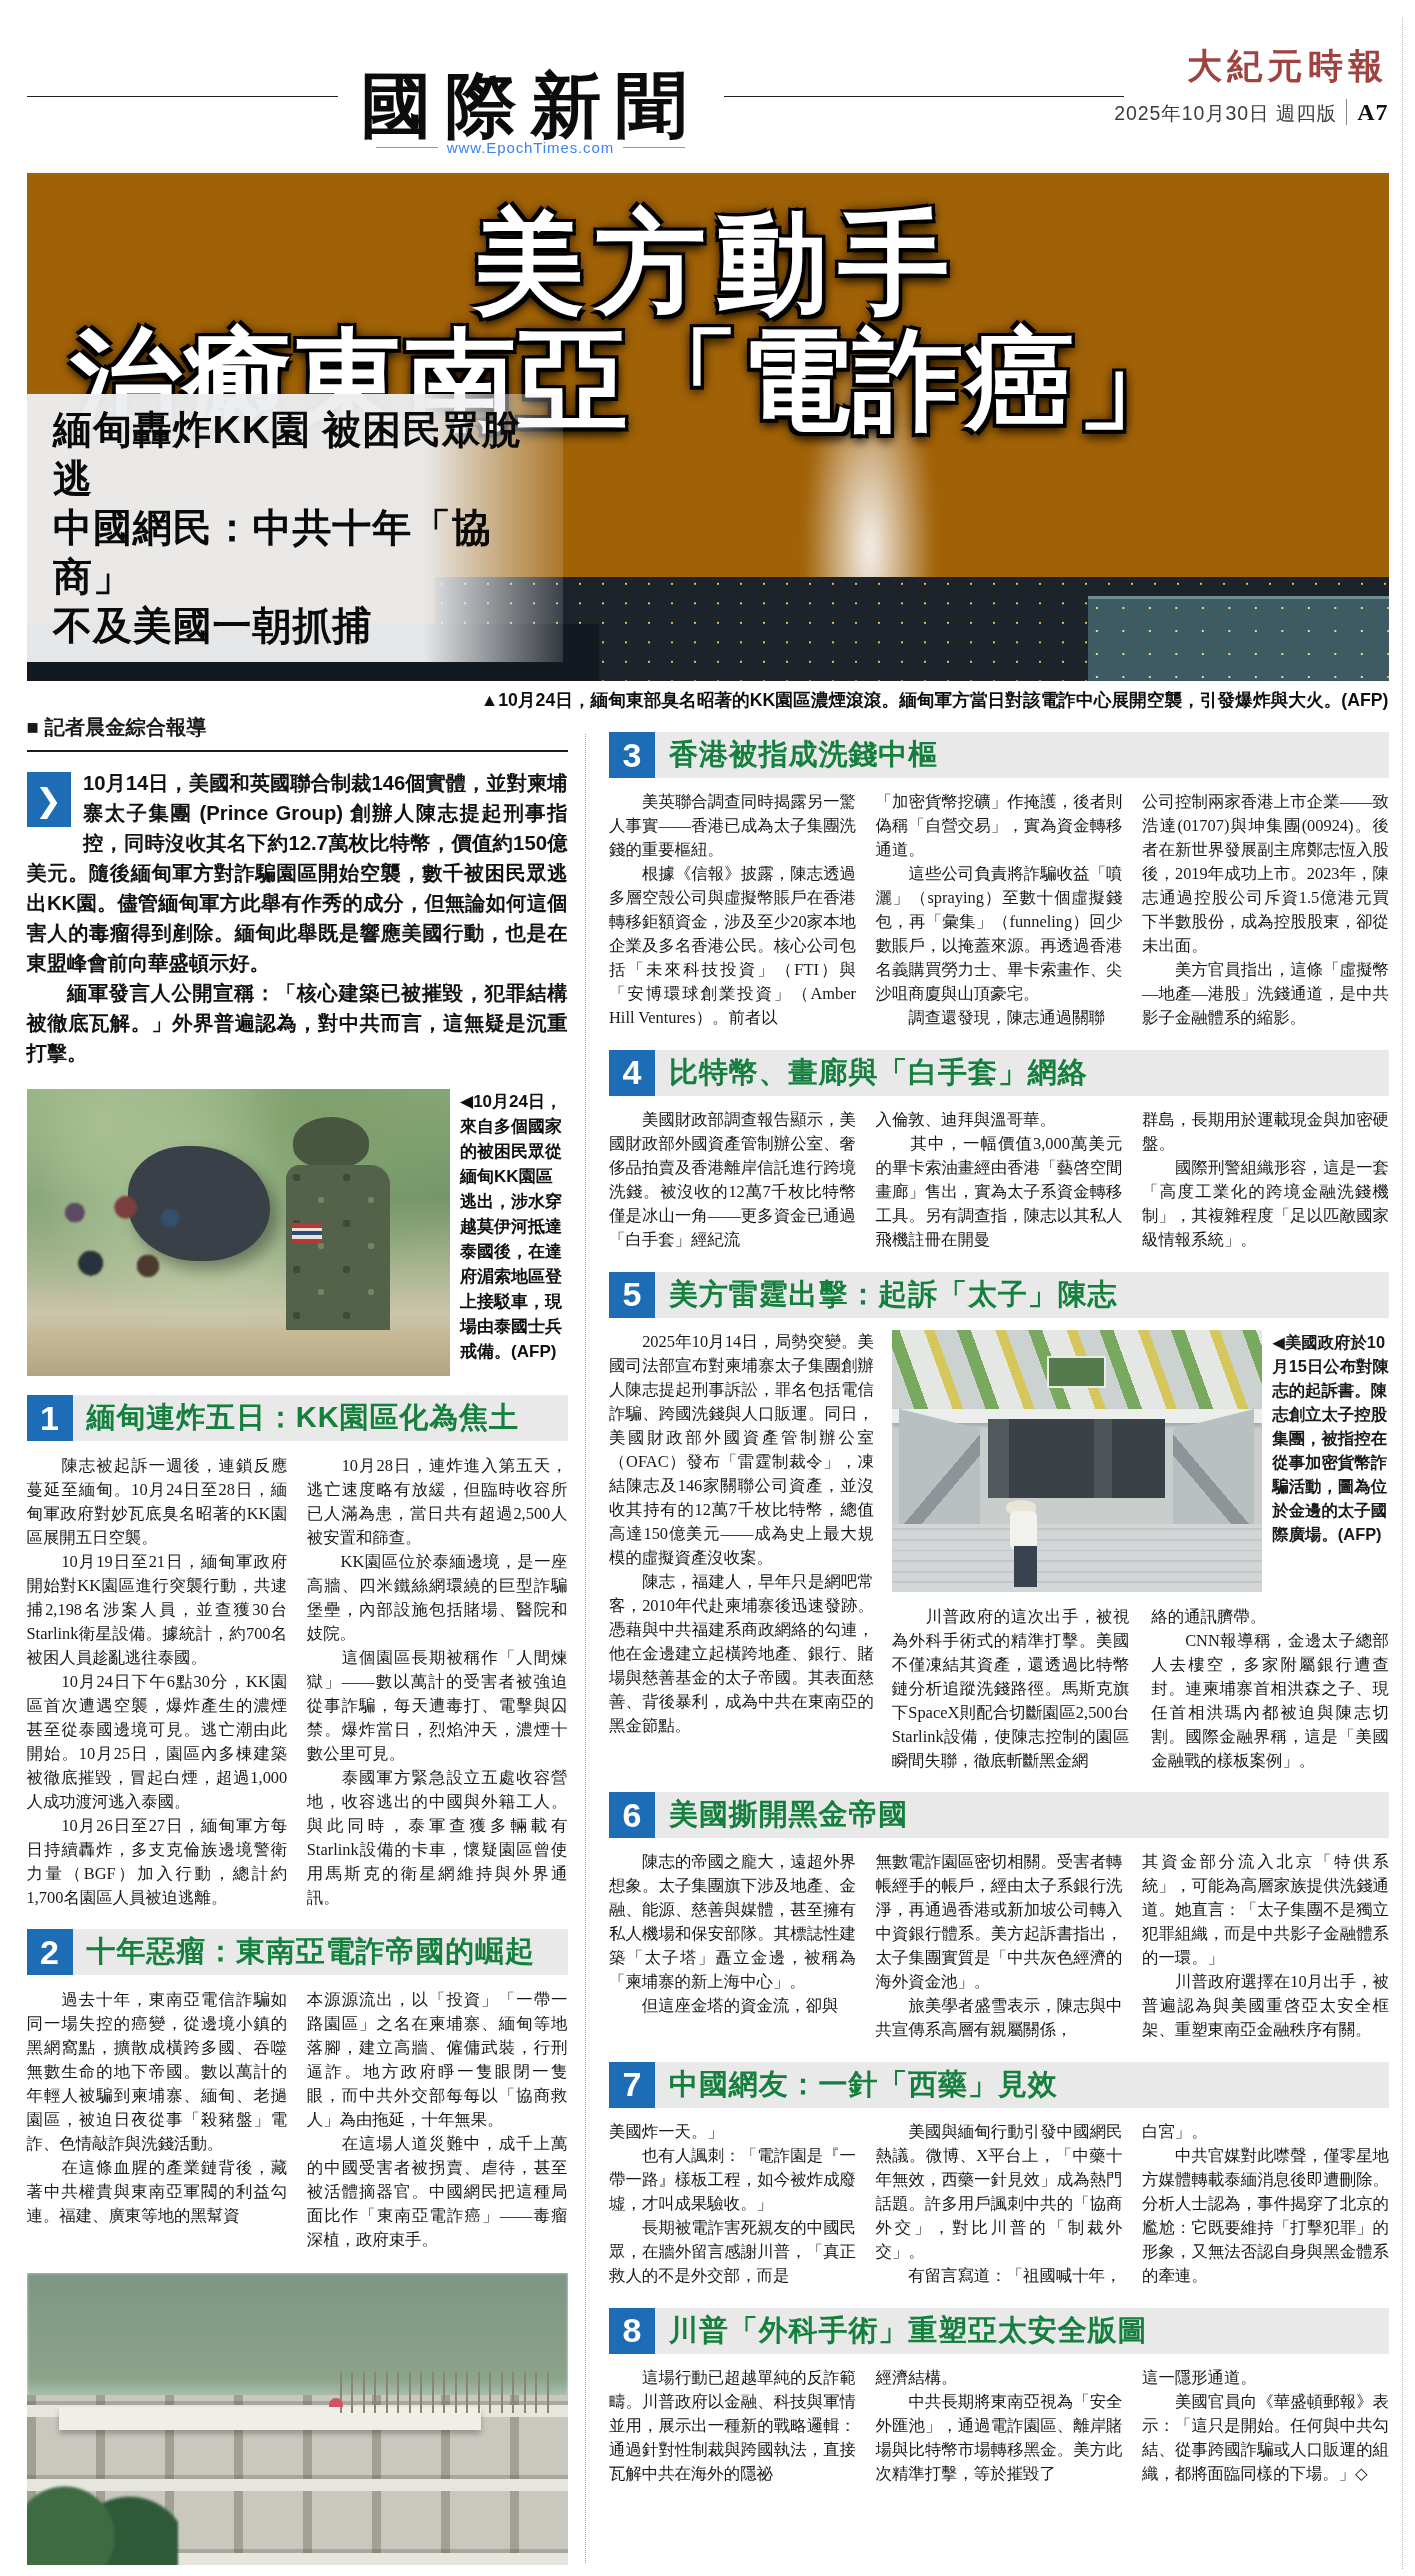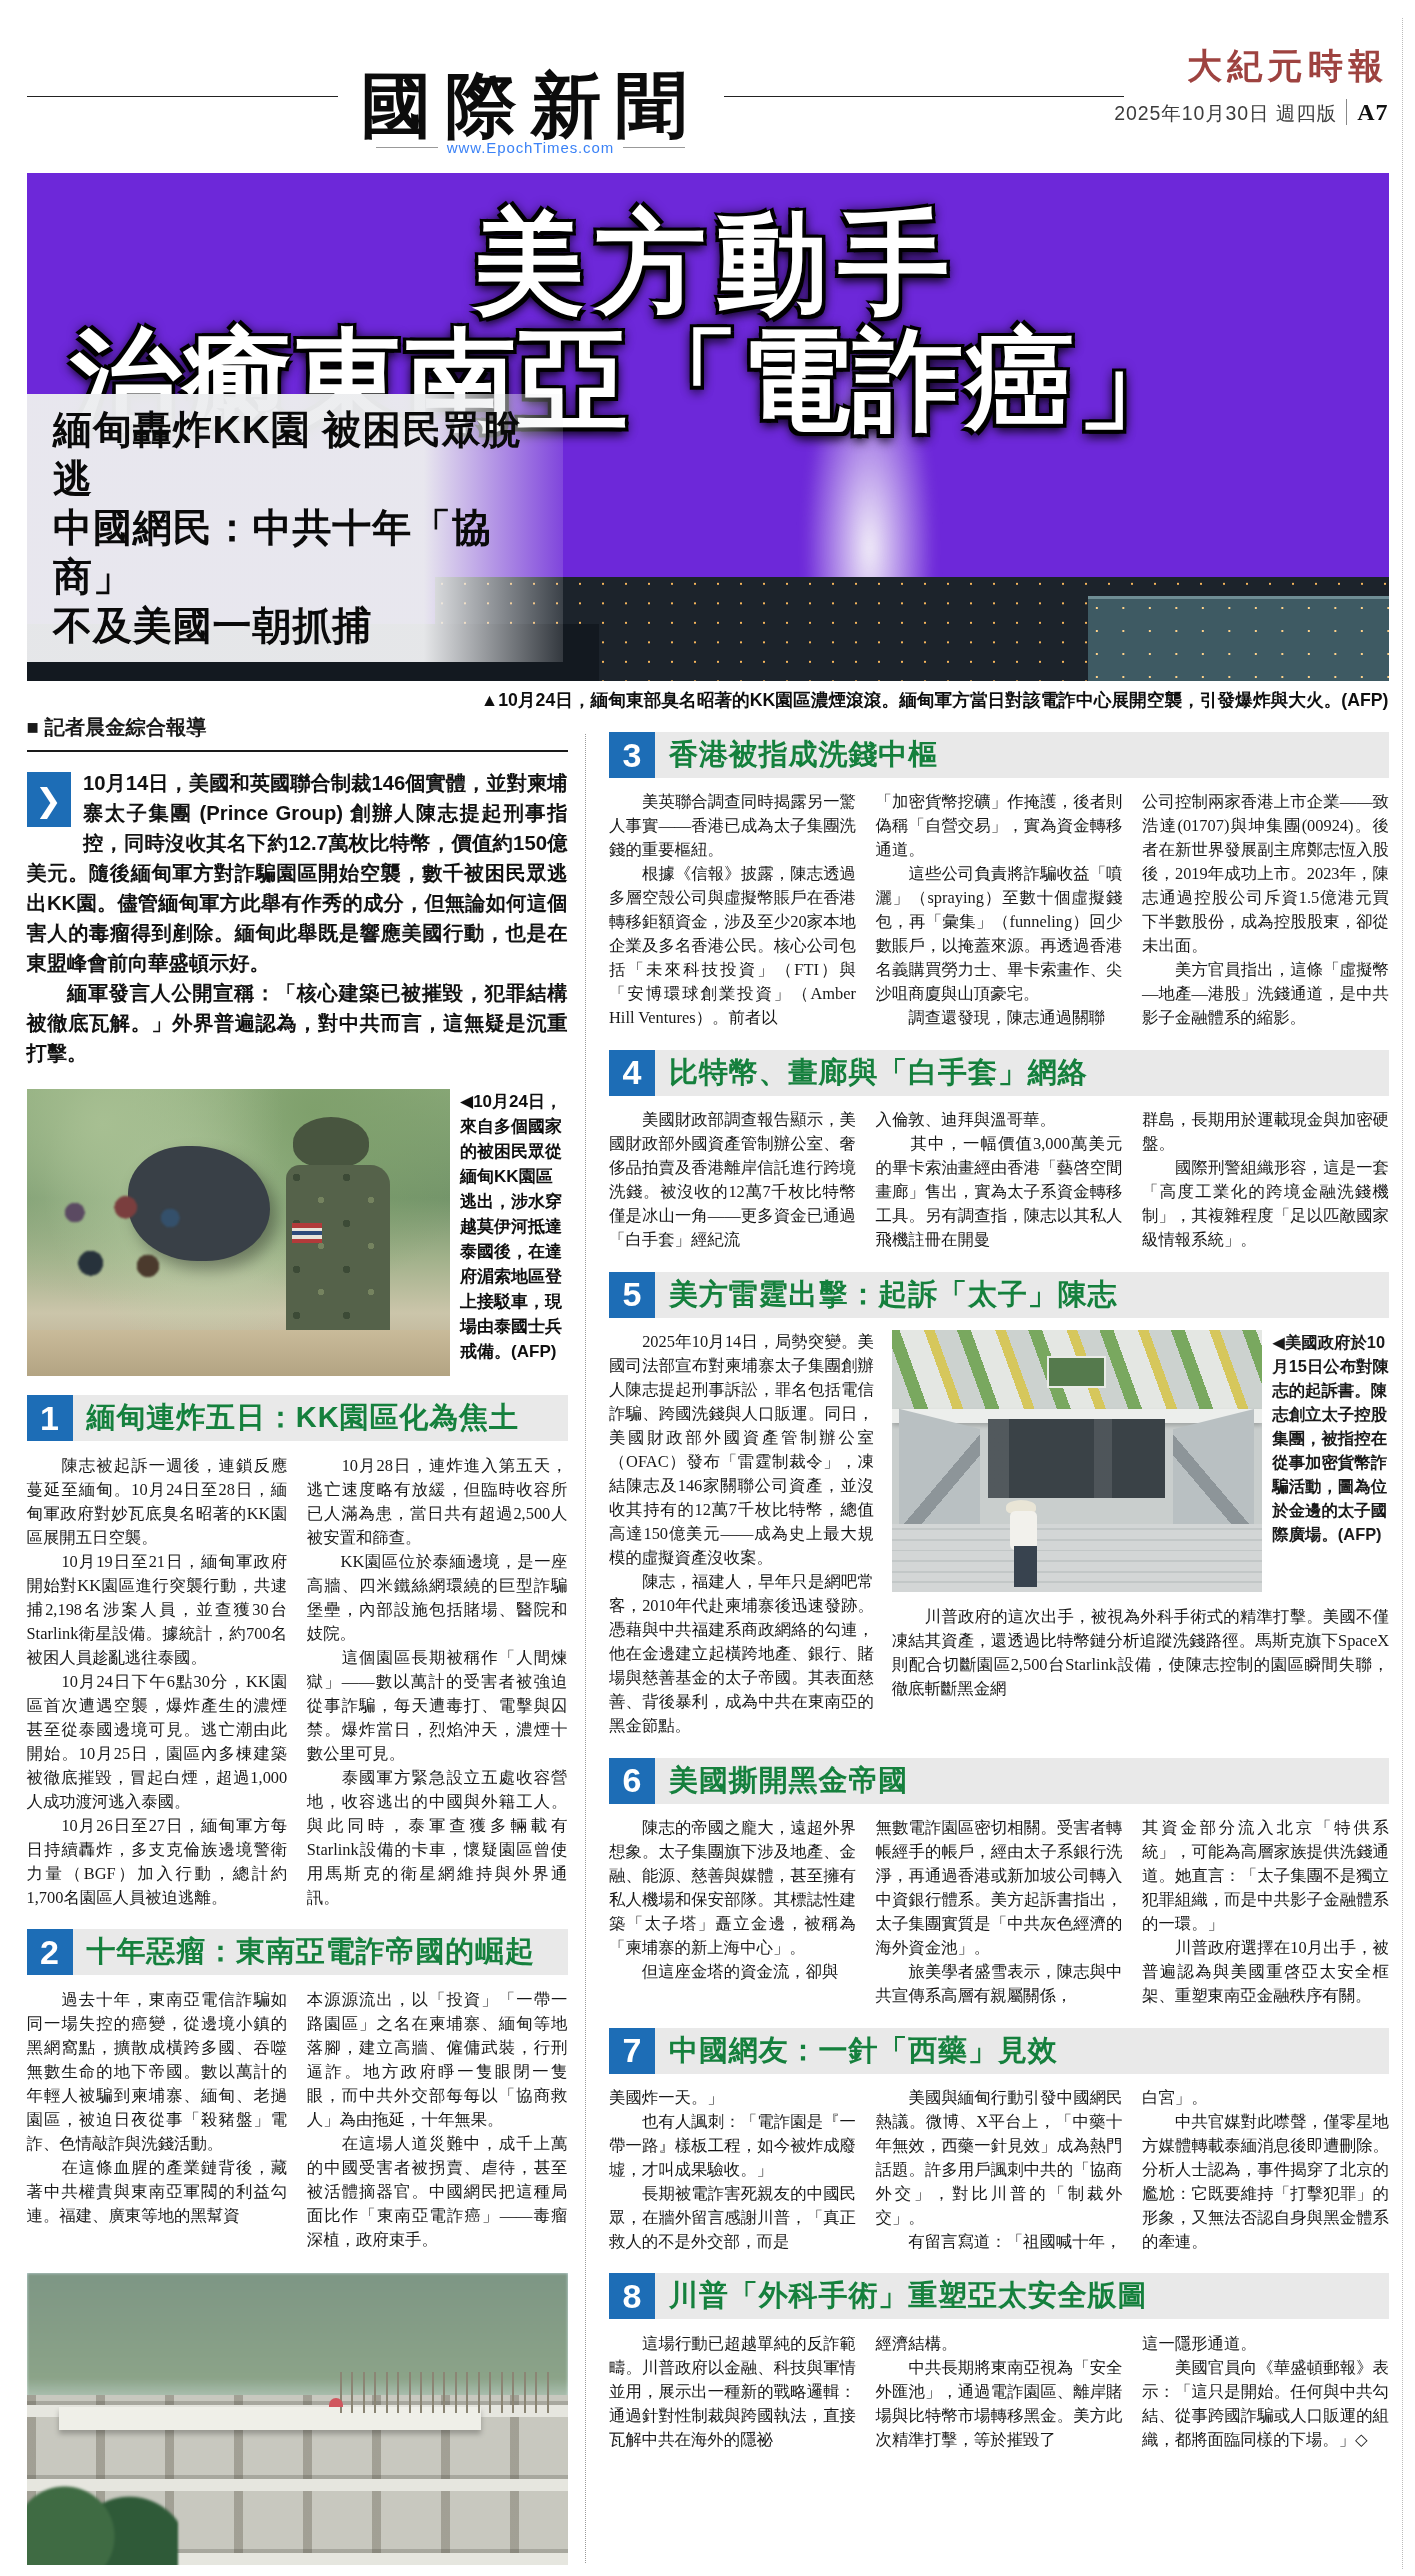--- a/index.html
+++ b/index.html
@@ -28,21 +28,21 @@
   .masthead-date .pageno { font-family:"Liberation Serif","DejaVu Serif",serif; font-weight:900; font-size:24px; color:#111; margin-left:8.8px; padding-left:10.6px; border-left:0.9px solid #888; }
 
   
   .hero {
     position:absolute; left:26.5px; top:173px; width:1362px; height:508px; overflow:hidden;
     background:
       radial-gradient(ellipse 460px 221px at 76% 12%, rgba(241,243,245,0.95), rgba(241,243,245,0) 70%),
       radial-gradient(ellipse 672px 283px at 96% 38%, rgba(200,208,216,0.85), rgba(200,208,216,0) 72%),
       radial-gradient(ellipse 380px 186px at 52% 4%, rgba(125,138,152,0.55), rgba(0,0,0,0) 70%),
       linear-gradient(100deg,#2b3642 0%,#2b3642 36%,#39兲4450 0,#3a4754 56%,#556170 74%,#76828e 88%,#96a0aa 100%);
-    background-color:#6d28d9;
+    background-color:#a16207;
   }
   .smoke-plume { position:absolute; left:57%; bottom:80px; width:133px; height:265px;
     background:radial-gradient(ellipse at 50% 80%, rgba(250,250,250,.95), rgba(250,250,250,0) 70%); filter:blur(5.3px); }
   .buildings-strip { position:absolute; left:30%; right:0; bottom:0; height:104px; background:#1c232b;
     background-image:radial-gradient(circle 1.8px at 7px 7px, #f4b45a 60%, transparent 61%);
     background-size:23px 19.5px; }
   .factory-roof { position:absolute; right:0; bottom:0; width:301px; height:85px; background:#3e5a63; border-top:3.5px solid #6f8d94;
     background-image:radial-gradient(circle 1.8px at 8.8px 8.8px, #ffd28a 60%, transparent 61%); background-size:26.5px 23px; }
   .foreground-dark { position:absolute; left:0; bottom:0; width:42%; height:57px; background:#131920; }
   .hero-hl1, .hero-hl2 {
@@ -296,20 +296,22 @@
               <div class="esc-right"></div>
               <div class="floor"></div>
               <div class="person-hat"></div>
               <div class="person-shirt"></div>
               <div class="person-pants"></div>
             </div>
             <div class="s5-cap">◀美國政府於10月15日公布對陳志的起訴書。陳志創立太子控股集團，被指控在從事加密貨幣詐騙活動，圖為位於金邊的太子國際廣場。(AFP)</div>
           </div>
           <div class="s5-bottom">
             <div class="coltext">　　川普政府的這次出手，被視為外科手術式的精準打擊。美國不僅凍結其資產，還透過比特幣鏈分析追蹤洗錢路徑。馬斯克旗下SpaceX則配合切斷園區2,500台Starlink設備，使陳志控制的園區瞬間失聯，徹底斬斷黑金網</div>
+            <div class="coltext">絡的通訊臍帶。
+　　CNN報導稱，金邊太子總部人去樓空，多家附屬銀行遭查封。連柬埔寨首相洪森之子、現任首相洪瑪內都被迫與陳志切割。國際金融界稱，這是「美國金融戰的樣板案例」。</div>
           </div>
         </div>
       </div>
     </div>
 
     <div class="section">
       <div class="sec-band">
         <div class="sec-num">6</div>
         <div class="sec-title">美國撕開黑金帝國</div>
       </div>

